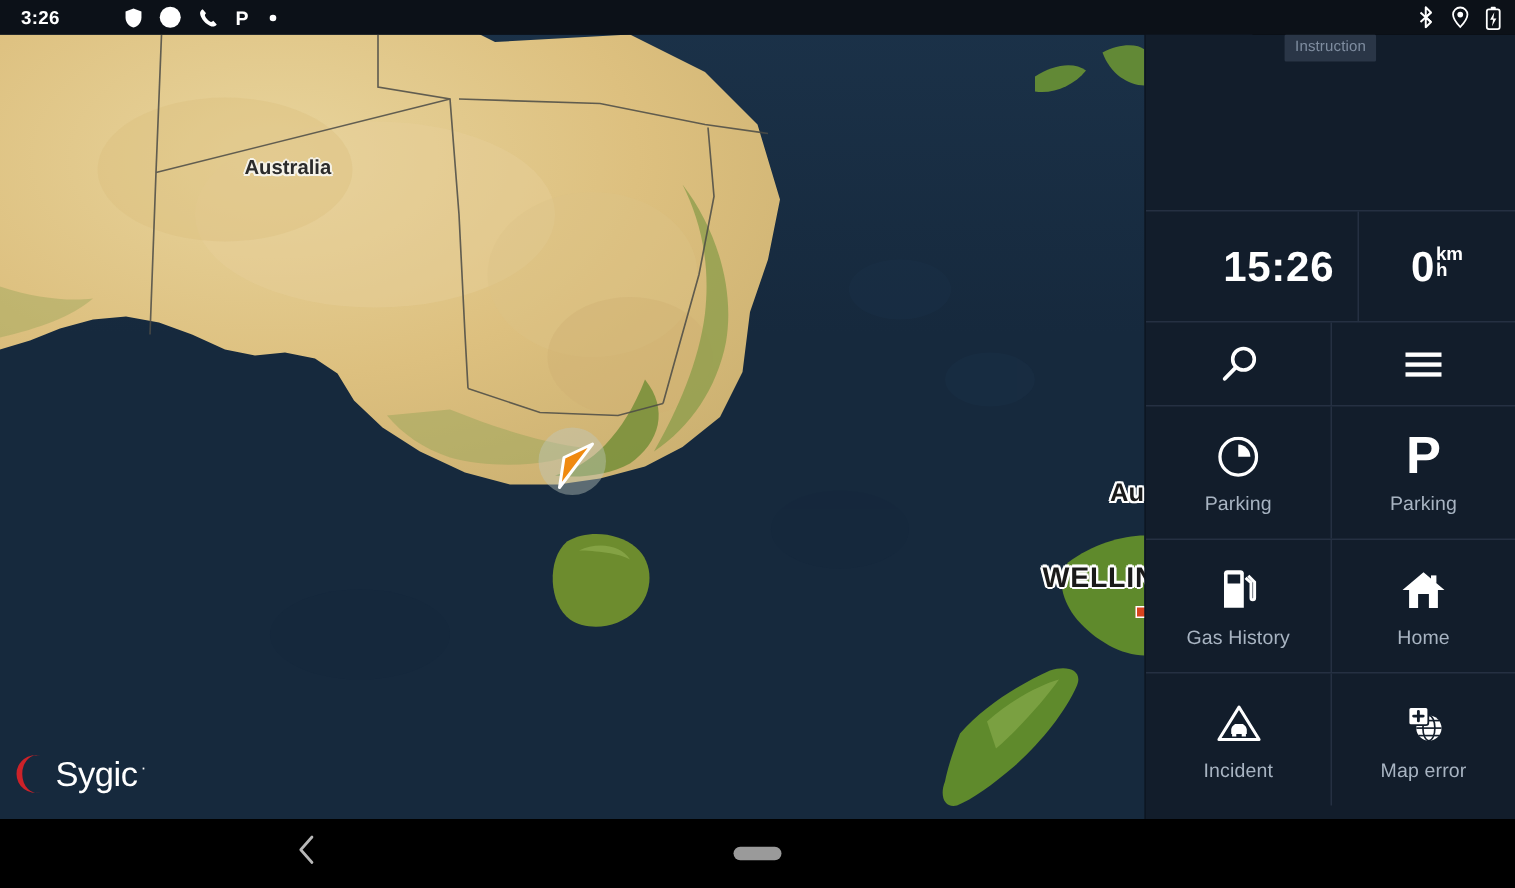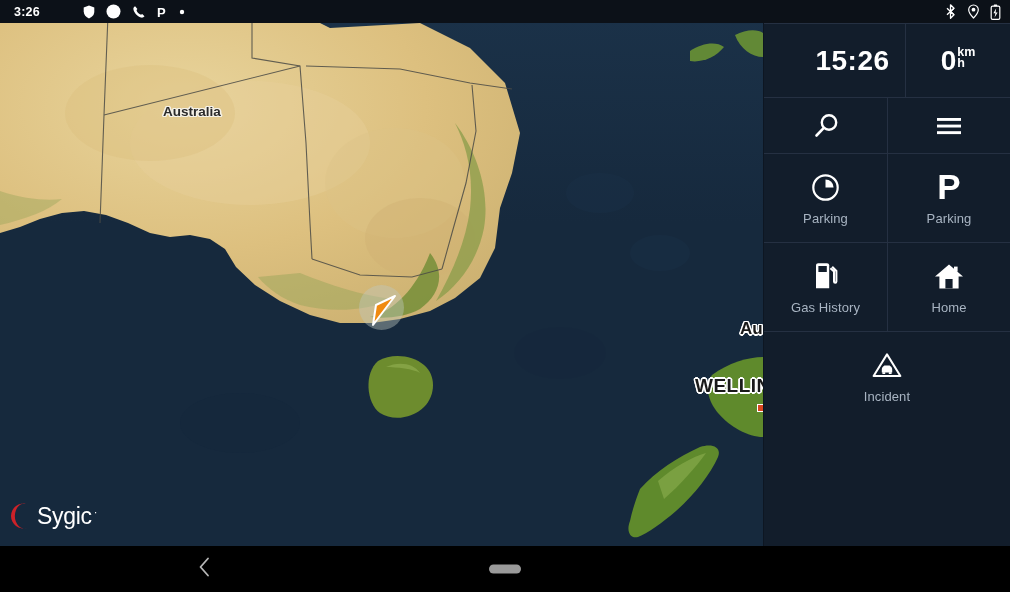--- a/index.html
+++ b/index.html
@@ -327,20 +327,23 @@
       <svg width="30" height="30" viewBox="0 0 30 30">
         <path d="M22 3 A12.5 12.5 0 1 0 22 27 A9.5 12.5 0 1 1 22 3 Z" fill="#cc2229"></path>
       </svg>
       <span class="wordmark">Sygic</span>
       <span style="color:#ffffff;font-size:11px;align-self:flex-start;margin-top:5px;">·</span>
     </div>
   </div>
 
   <div id="right-panel">
 
+    <div id="instruction-zone">
+      <div id="instruction-chip">Instruction</div>
+    </div>
 
     <div class="panel-row" id="row-stats">
       <div class="panel-cell">
         <span id="clock-value">15:26</span>
       </div>
       <div class="panel-cell">
         <span id="speed-wrap">
           <span id="speed-value">0</span>
           <span id="speed-unit">
             <span>km</span>
@@ -412,20 +415,36 @@
         <div class="tile-icon">
           <svg width="30" height="27" viewBox="0 0 30 27">
             <path d="M15 2.4 L28.4 24 L1.6 24 Z" fill="none" stroke="#ffffff" stroke-width="2" stroke-linejoin="round"></path>
             <path d="M9.8 20.4 L9.8 17.4 C9.8 16.6 10.4 15.2 11.2 14.6 L12.4 13.6 L17.6 13.6 L18.8 14.6 C19.6 15.2 20.2 16.6 20.2 17.4 L20.2 20.4 Z" fill="#ffffff"></path>
             <rect x="10.4" y="20.2" width="2.8" height="1.8" fill="#ffffff"></rect>
             <rect x="16.8" y="20.2" width="2.8" height="1.8" fill="#ffffff"></rect>
           </svg>
         </div>
         <span class="tile-label">Incident</span>
       </div>
+      <div class="panel-cell">
+        <div class="tile-icon">
+          <svg width="30" height="28" viewBox="0 0 30 28">
+            <circle cx="18.6" cy="17.4" r="8.4" fill="#ffffff"></circle>
+            <g stroke="#121d2b" stroke-width="1.1" fill="none">
+              <ellipse cx="18.6" cy="17.4" rx="4" ry="8.4"></ellipse>
+              <path d="M10.2 17.4 L27 17.4"></path>
+              <path d="M11.6 12.4 L25.6 12.4"></path>
+              <path d="M11.6 22.4 L25.6 22.4"></path>
+            </g>
+            <rect x="5" y="3.4" width="13.2" height="12" rx="1.6" fill="#ffffff" stroke="#121d2b" stroke-width="1.2"></rect>
+            <path d="M11.6 6.2 L11.6 12.6 M8.4 9.4 L14.8 9.4" stroke="#121d2b" stroke-width="1.9" stroke-linecap="round"></path>
+          </svg>
+        </div>
+        <span class="tile-label">Map error</span>
+      </div>
     </div>
   </div>
 
   <div id="nav-bar">
     <div id="nav-back">
       <svg width="17" height="22" viewBox="0 0 17 22">
         <path d="M12 2.5 L4.5 11 L12 19.5" fill="none" stroke="#b7b7b7" stroke-width="1.8" stroke-linecap="round" stroke-linejoin="round"></path>
       </svg>
     </div>
     <div id="nav-home-pill"></div>

